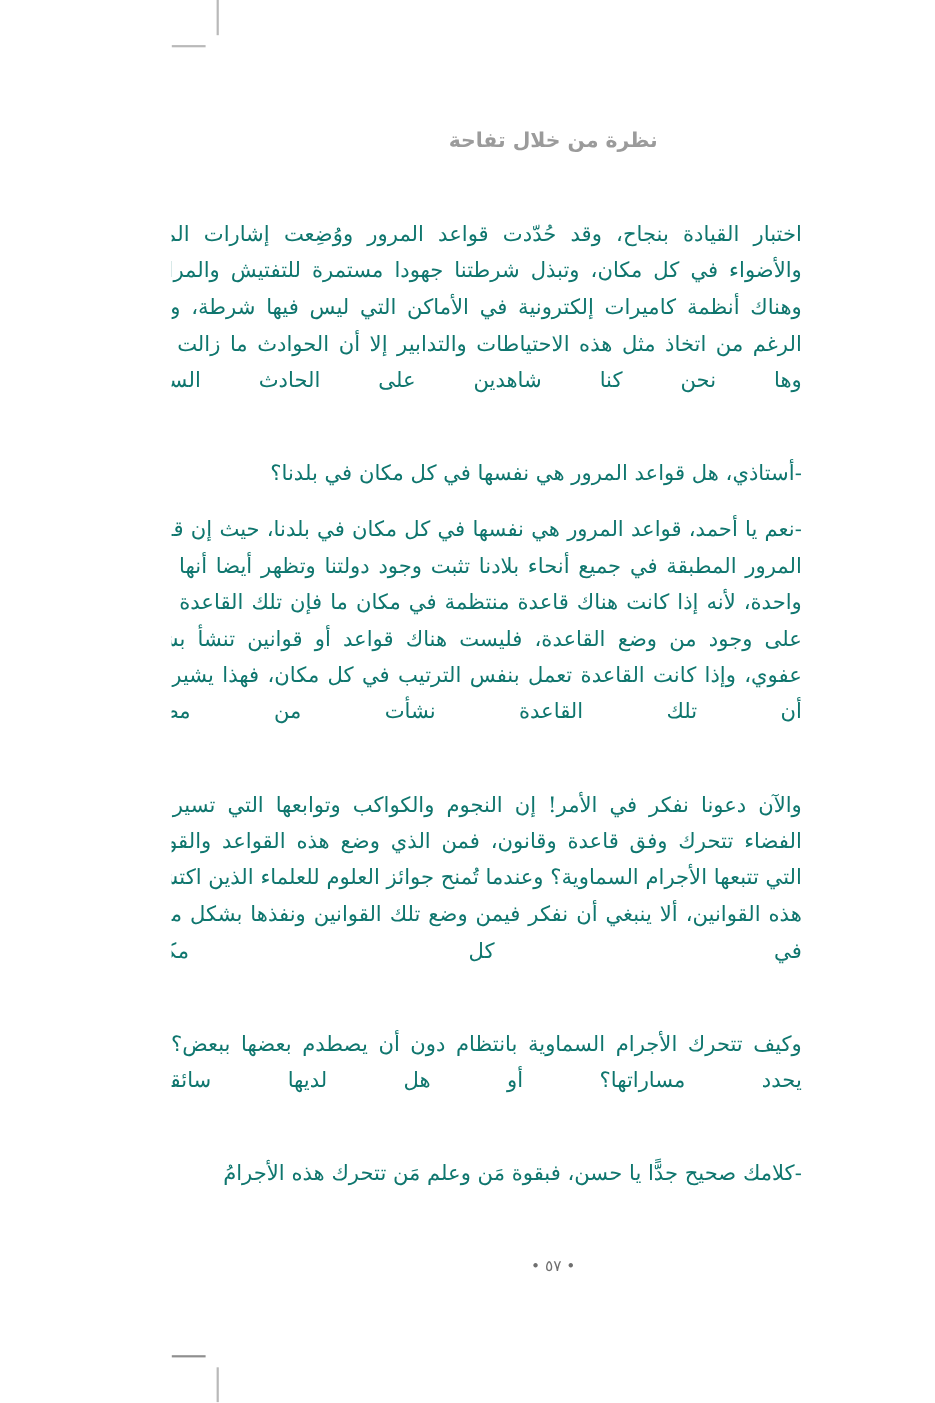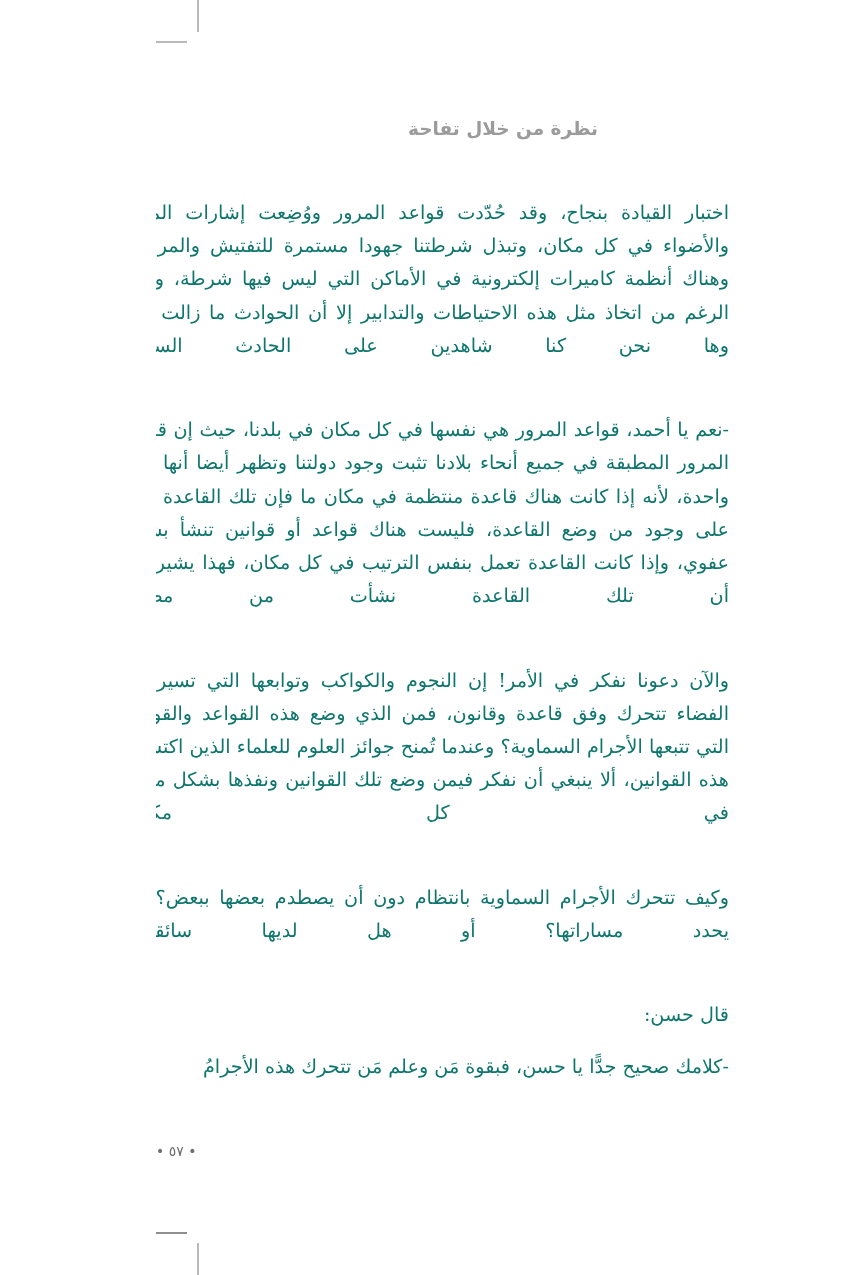--- a/index.html
+++ b/index.html
@@ -76,21 +76,21 @@
   }
   
   .p-center { text-align: center; }
 
   
   .folio {
     position: absolute;
     top: 1143px;
     left: 0;
     right: 0;
-    text-align: left;
+    text-align: center;
     color: #6f6f6f;
     font-size: 14px;
     font-family: "DejaVu Sans", "Liberation Sans", sans-serif;
     letter-spacing: 1px;
     direction: rtl;
   }
 </style>
 </head>
 <body>
 
@@ -102,22 +102,22 @@
   <div class="crop crop-tr-h"></div>
   <div class="crop crop-bl-h"></div>
   <div class="crop crop-bl-v"></div>
   <div class="crop crop-br-v"></div>
   <div class="crop crop-br-h"></div>
 
   <div class="running-head">نظرة من خلال تفاحة</div>
 
   <div class="text-block">
     <p class="p-justify">اختبار القيادة بنجاح، وقد حُدّدت قواعد المرور ووُضِعت إشارات المرور والأضواء في كل مكان، وتبذل شرطتنا جهودا مستمرة للتفتيش والمراقبة، وهناك أنظمة كاميرات إلكترونية في الأماكن التي ليس فيها شرطة، وعلى الرغم من اتخاذ مثل هذه الاحتياطات والتدابير إلا أن الحوادث ما زالت تقع، وها نحن كنا شاهدين على الحادث السابق.</p>
+    <p class="p-center">-أستاذي، هل قواعد المرور هي نفسها في كل مكان في بلدنا؟</p>
     <p class="p-justify">-نعم يا أحمد، قواعد المرور هي نفسها في كل مكان في بلدنا، حيث إن قواعد المرور المطبقة في جميع أنحاء بلادنا تثبت وجود دولتنا وتظهر أيضا أنها دولة واحدة، لأنه إذا كانت هناك قاعدة منتظمة في مكان ما فإن تلك القاعدة دليل على وجود من وضع القاعدة، فليست هناك قواعد أو قوانين تنشأ بشكل عفوي، وإذا كانت القاعدة تعمل بنفس الترتيب في كل مكان، فهذا يشير إلى أن تلك القاعدة نشأت من مصدر.</p>
     <p class="p-justify">والآن دعونا نفكر في الأمر! إن النجوم والكواكب وتوابعها التي تسير في الفضاء تتحرك وفق قاعدة وقانون، فمن الذي وضع هذه القواعد والقوانين التي تتبعها الأجرام السماوية؟ وعندما تُمنح جوائز العلوم للعلماء الذين اكتشفوا هذه القوانين، ألا ينبغي أن نفكر فيمن وضع تلك القوانين ونفذها بشكل منظم في كل مكان؟</p>
     <p class="p-justify">وكيف تتحرك الأجرام السماوية بانتظام دون أن يصطدم بعضها ببعض؟ من يحدد مساراتها؟ أو هل لديها سائقون؟</p>
-    <p class="p-center">قال حسن:</p>
     <p class="p-center">-كلامك صحيح جدًّا يا حسن، فبقوة مَن وعلم مَن تتحرك هذه الأجرامُ</p>
   </div>
 
   <div class="folio">• ٥٧ •</div>
 
 </div>
 
 </body></html>

